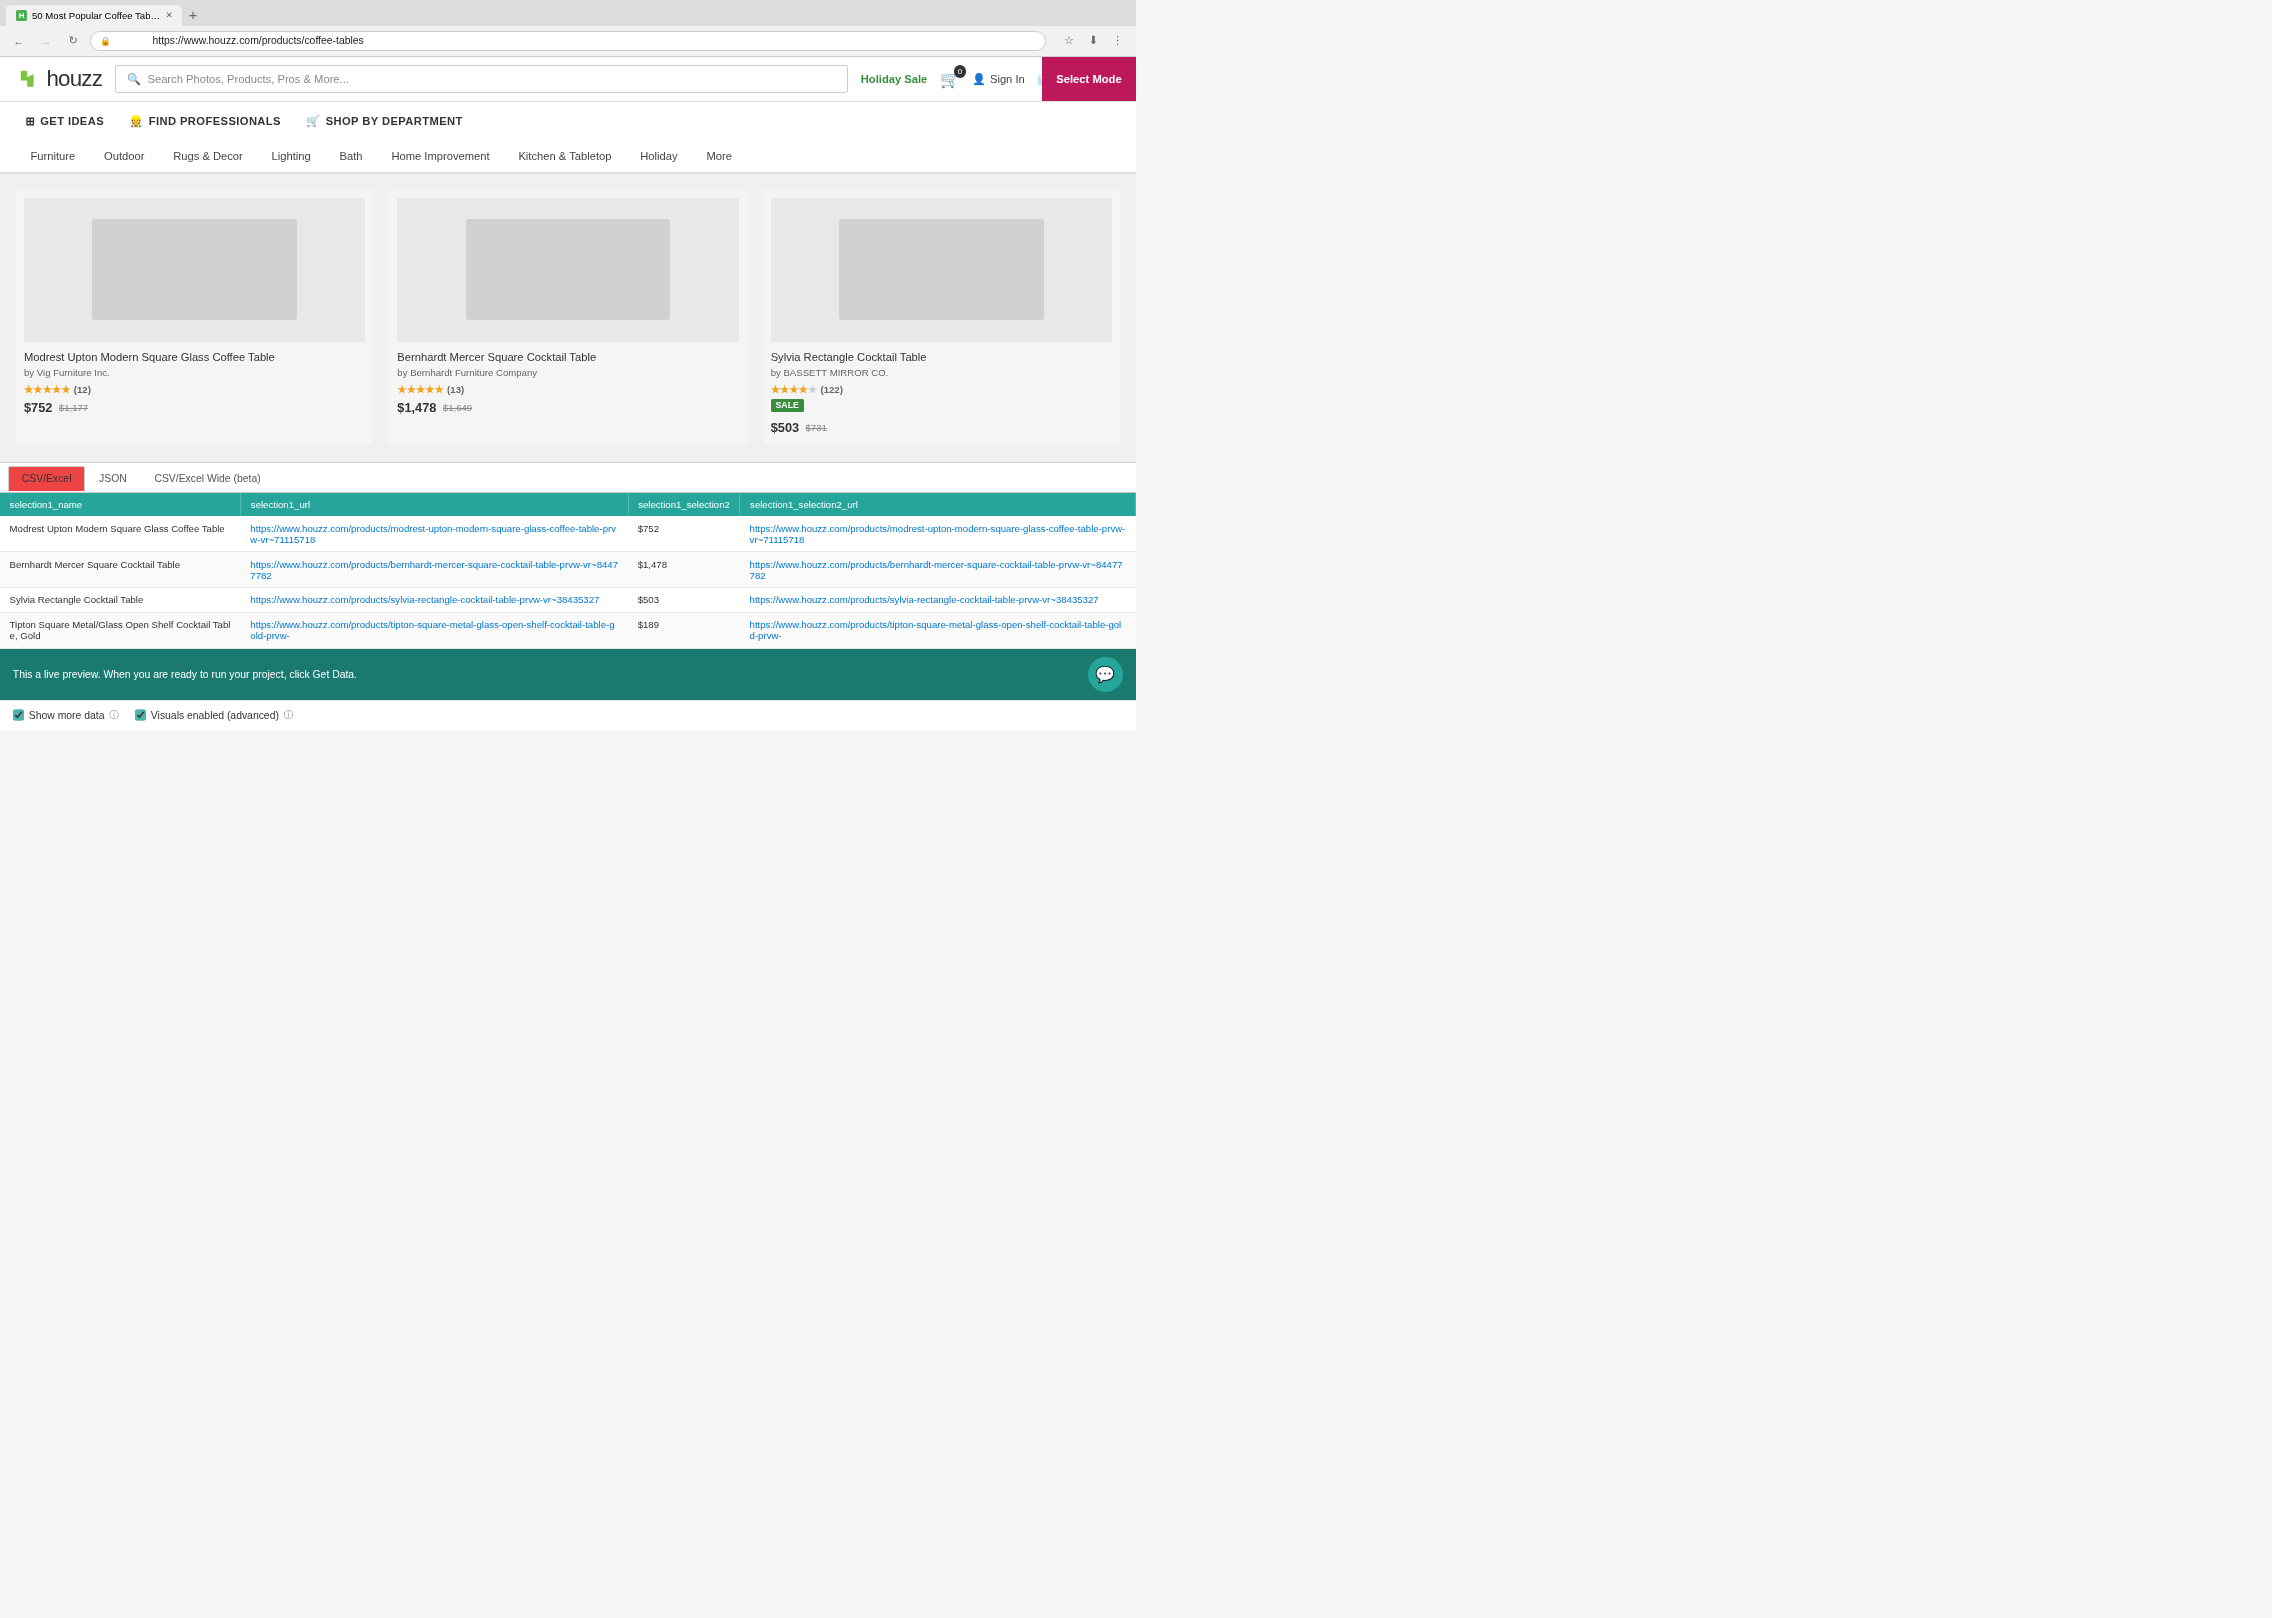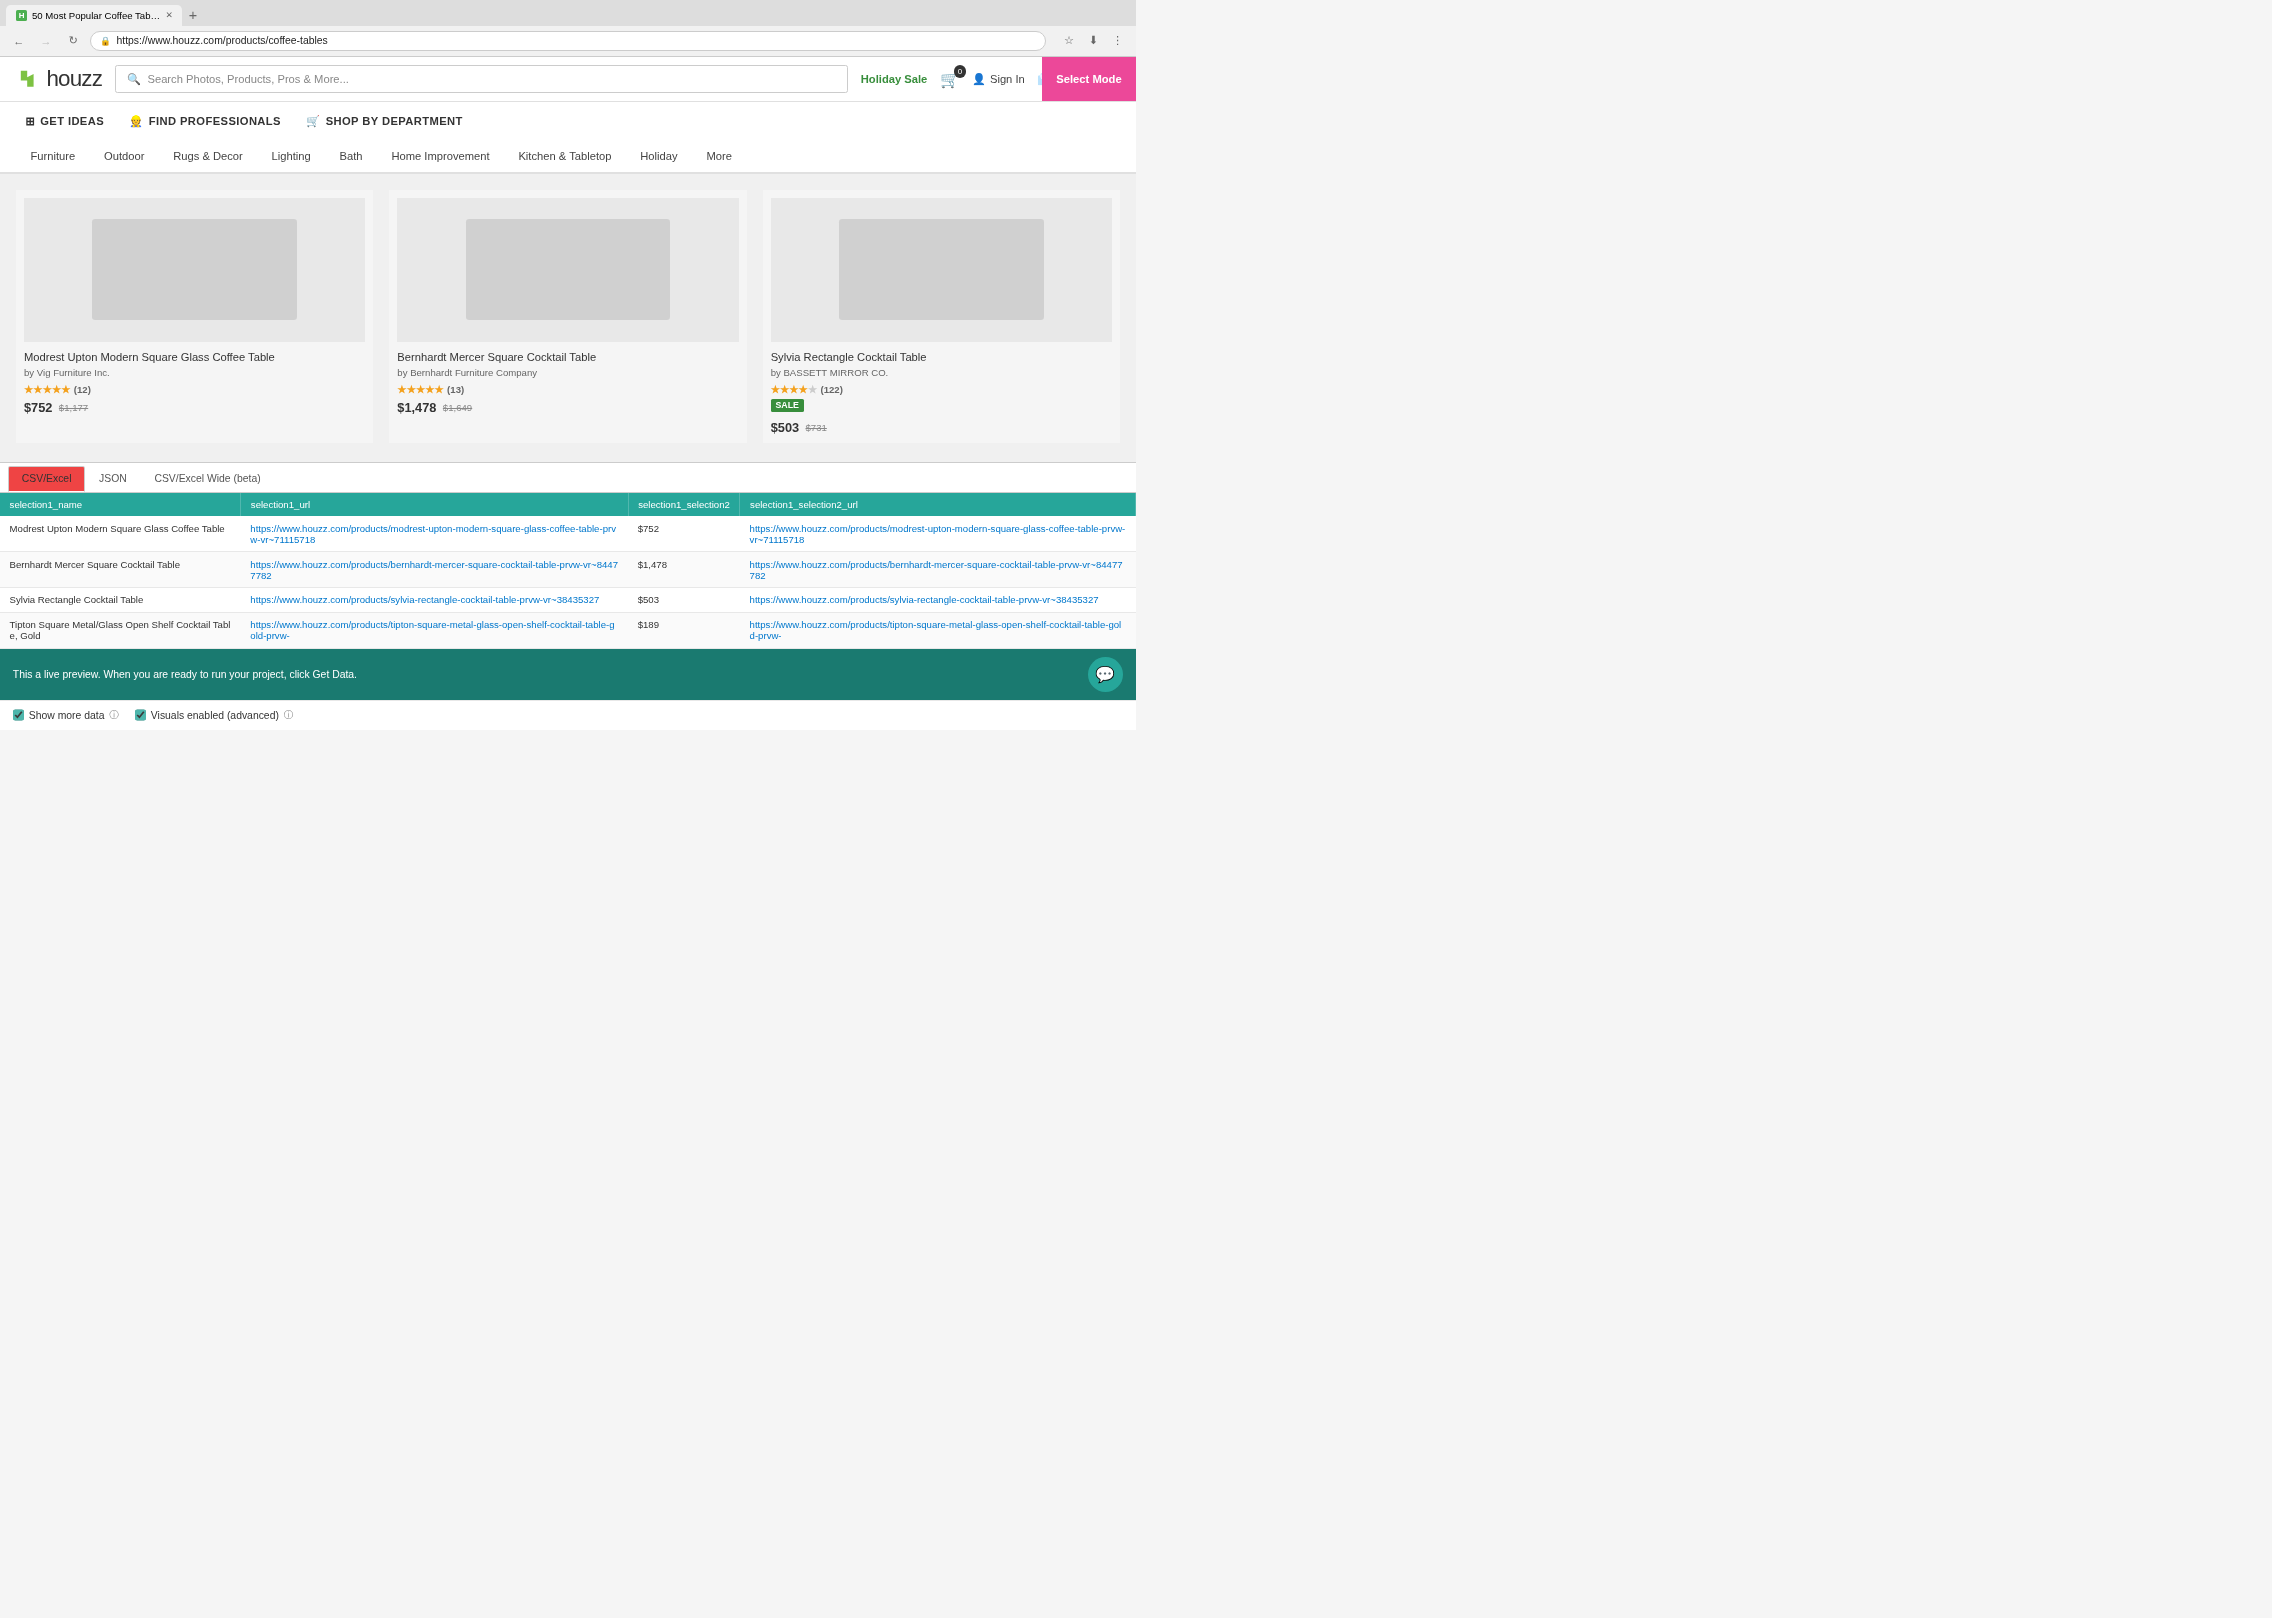--- a/index.html
+++ b/index.html
@@ -76,21 +76,21 @@
       border: 0.8px solid #ccc;
       border-radius: 11.2px;
       padding: 3.2px 9.6px;
       font-size: 10.4px;
       color: #333;
       display: flex;
       align-items: center;
       gap: 4.8px;
     }
     .url-bar .lock-icon { color: #888; font-size: 8.8px; }
-    .url-text { color: #222; }
+    .url-text { color: #222; margin-left: 36px; }
     .browser-actions {
       display: flex;
       align-items: center;
       gap: 3.2px;
       margin-left: 6.4px;
     }
     .browser-action-btn {
       width: 21px;
       height: 21px;
       display: flex;
@@ -177,21 +177,21 @@
     }
     .header-link {
       font-size: 11.2px;
       color: #444;
       cursor: pointer;
       display: flex;
       align-items: center;
       gap: 3.2px;
     }
     .select-mode-btn {
-      background: #ec4899;
+      background: #be185d;
       color: #fff;
       padding: 8px 14.4px;
       font-size: 11.2px;
       font-weight: bold;
       cursor: pointer;
       border: none;
       position: absolute;
       right: 0;
       top: 0;
       bottom: 0;

